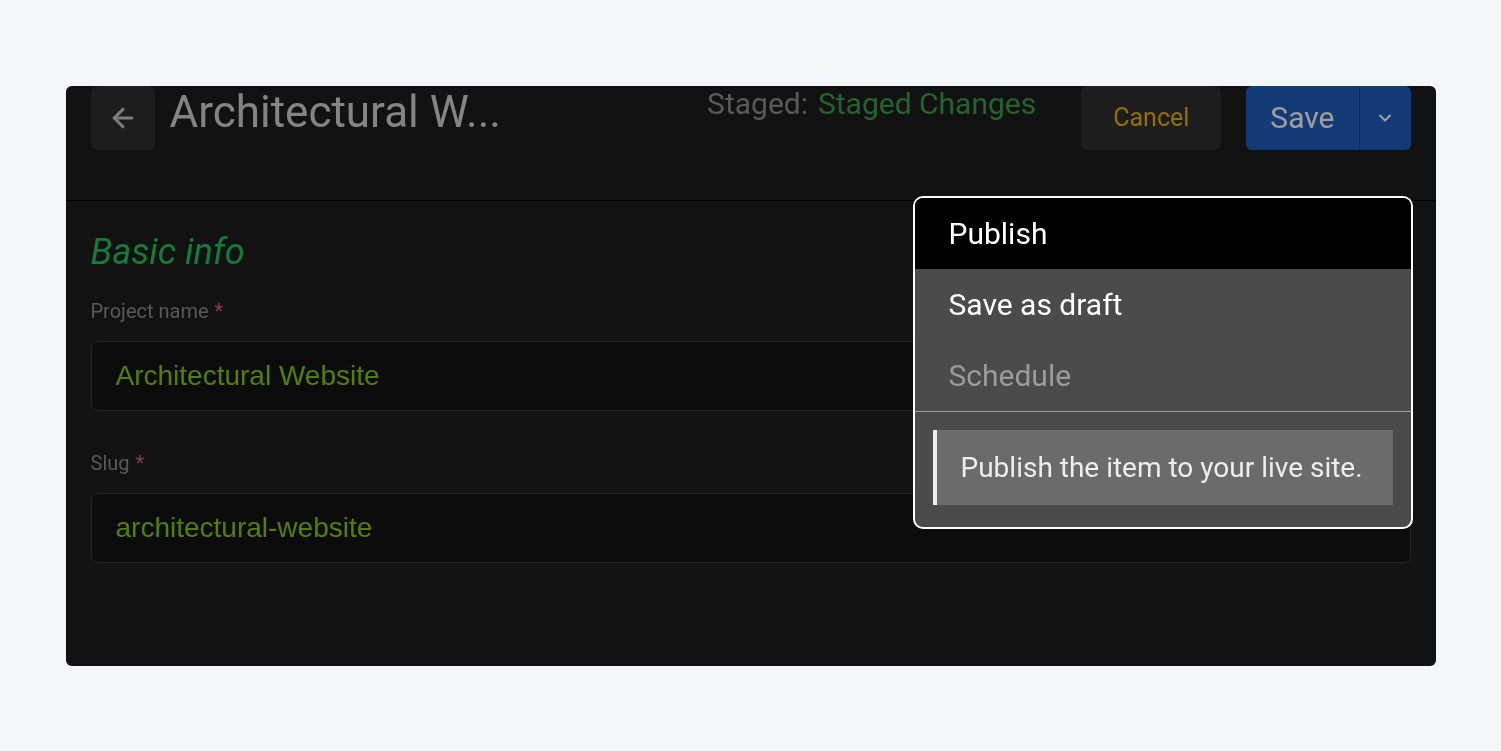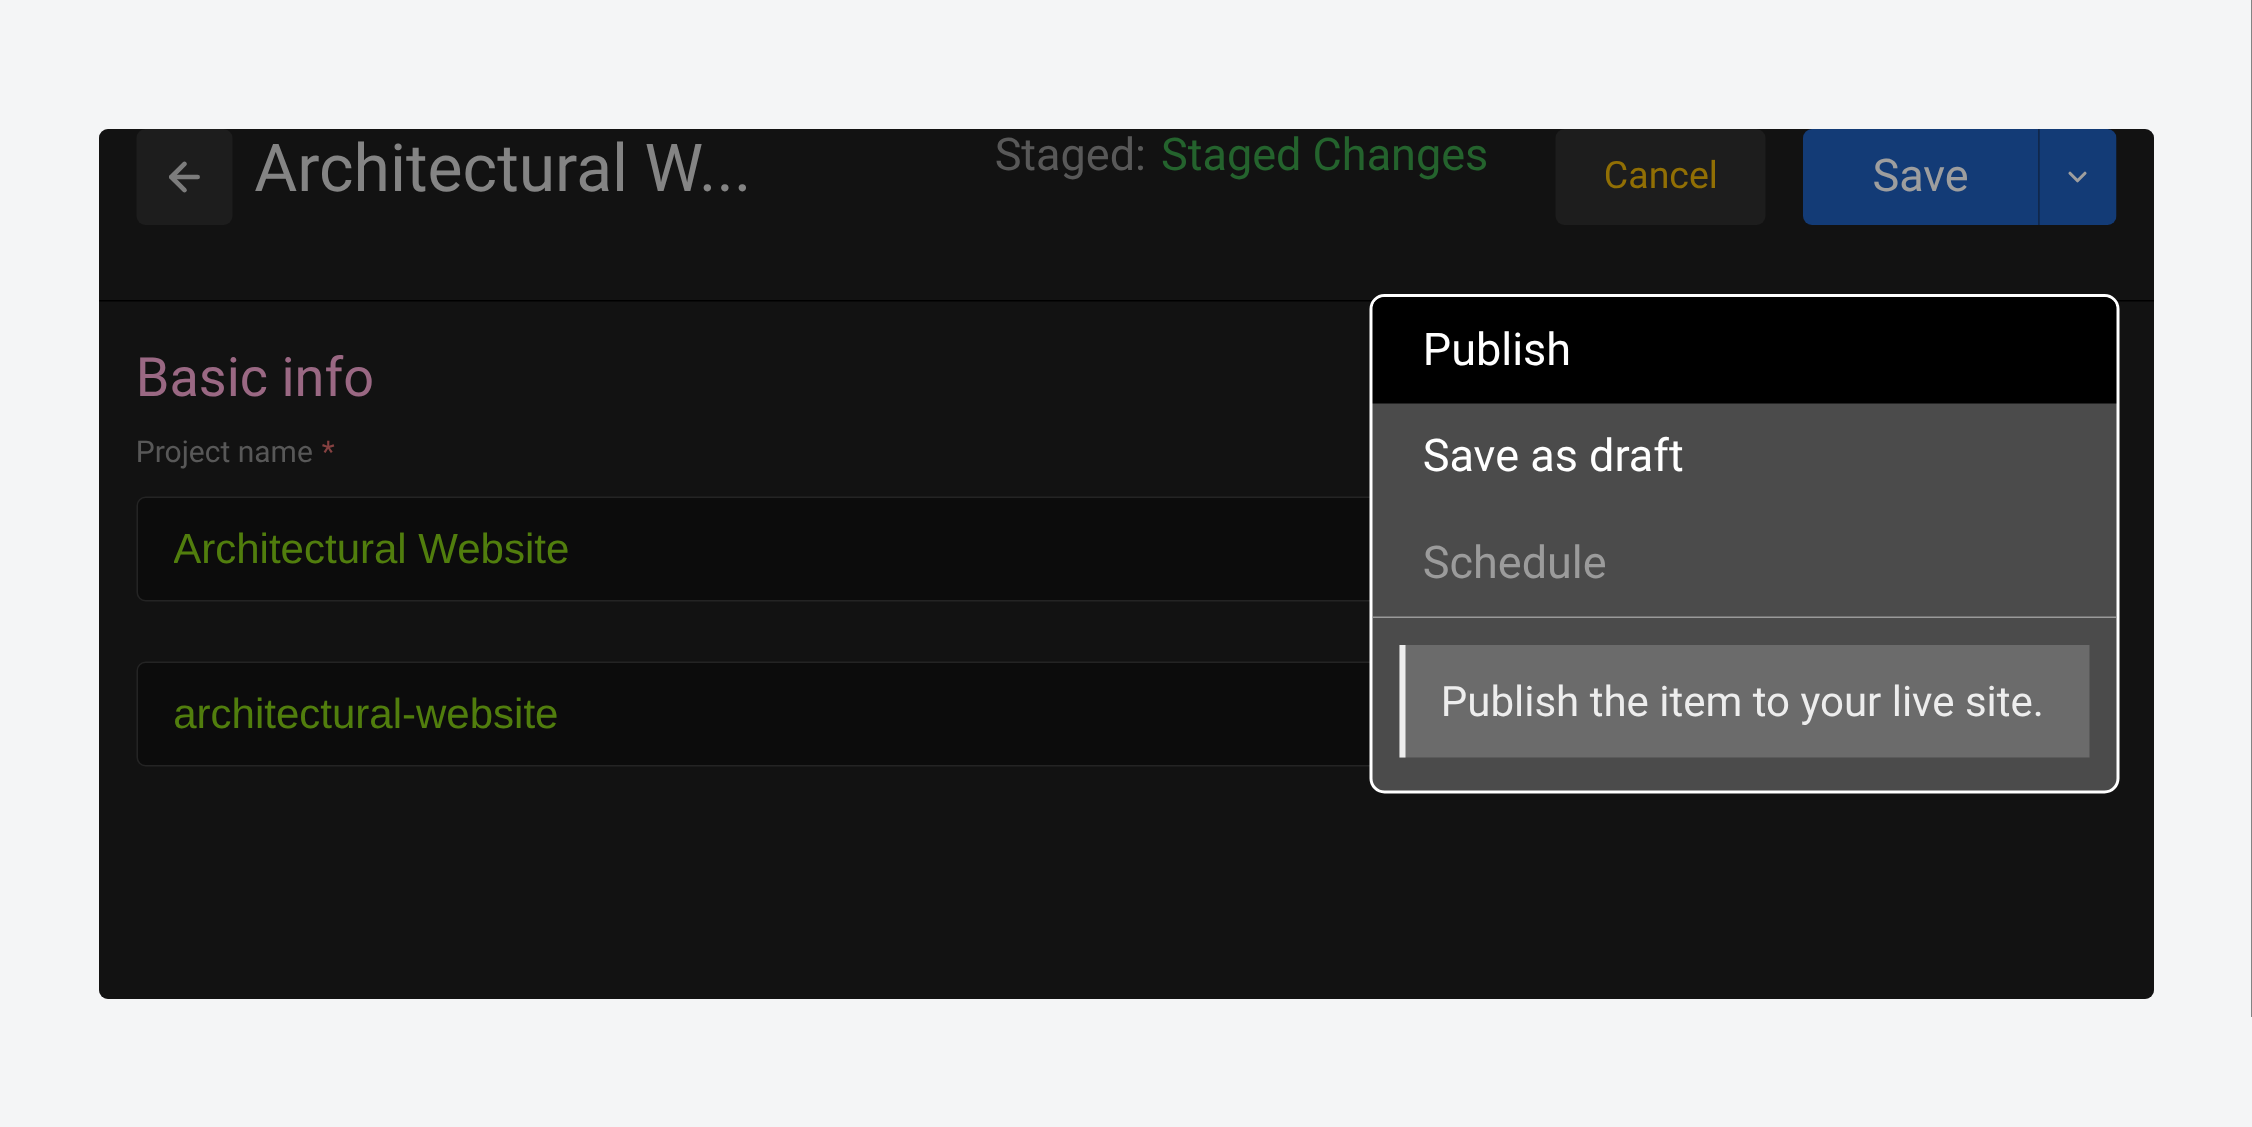--- a/index.html
+++ b/index.html
@@ -64,21 +64,21 @@
     font-size: 25px;
     display: flex; align-items: center; justify-content: center;
     cursor: pointer;
   }
   .save-split {
     display: flex;
     height: 64px;
     margin-left: 10px;
   }
   .save-main {
-    padding: 0 46px;
+    padding: 0 24px;
     background: #1f5fbf;
     color: #fff;
     font-size: 30px;
     display: flex; align-items: center; justify-content: center;
     border-radius: 6px 0 0 6px;
     cursor: pointer;
   }
   .save-chevron {
     width: 52px;
     background: #1f5fbf;
@@ -88,22 +88,23 @@
     cursor: pointer;
   }
   .save-chevron svg { width: 20px; height: 20px; stroke: #fff; stroke-width: 2.5; fill: none; stroke-linecap: round; stroke-linejoin: round; }
 
   
   .body {
     padding: 30px 25px;
   }
   .section-title {
     font-size: 36px;
-    color: #f9a8d4;
-    margin-bottom: 16px;
+    color: #22c55e;
+    margin-bottom: 26px;
+    font-style: italic;
   }
   .field { margin-bottom: 40px; }
   .field-label {
     font-size: 20px;
     color: #8f8f8f;
     margin-bottom: 18px;
   }
   .field-label .req { color: #d96a6a; margin-left: 6px; }
   .field-input {
     width: 100%;
@@ -190,20 +191,23 @@
     <div class="section-title">Basic info</div>
 
     <div class="field">
       <div class="field-label">
         <span>Project name</span><span class="req">*</span>
       </div>
       <input class="field-input" type="text" value="Architectural Website" style="">
     </div>
 
     <div class="field">
+      <div class="field-label">
+        <span>Slug</span><span class="req">*</span>
+      </div>
       <input class="field-input" type="text" value="architectural-website" style="">
     </div>
   </div>
 
   <div class="dim"></div>
 
   <div class="dropdown">
     <div class="dd-item hover">Publish</div>
     <div class="dd-item">Save as draft</div>
     <div class="dd-item disabled">Schedule</div>

